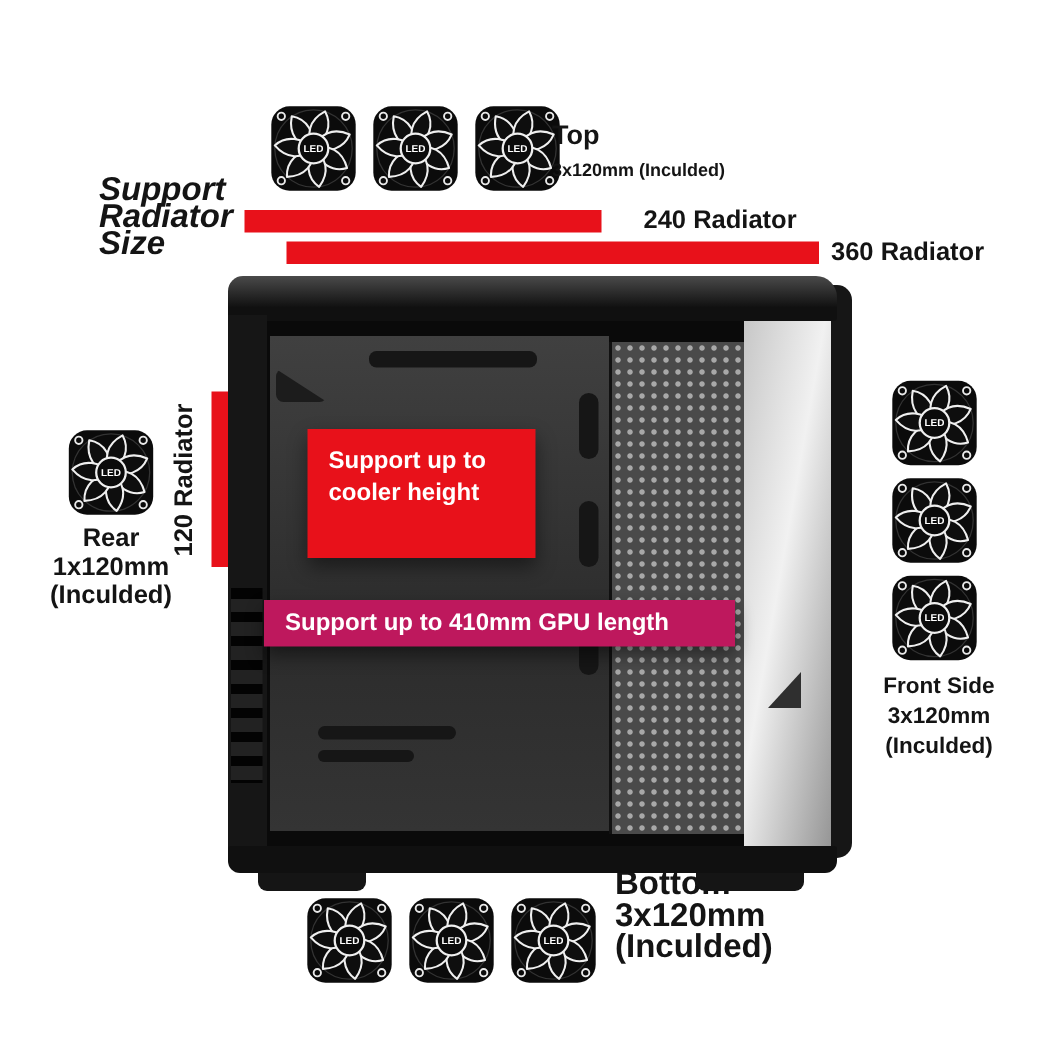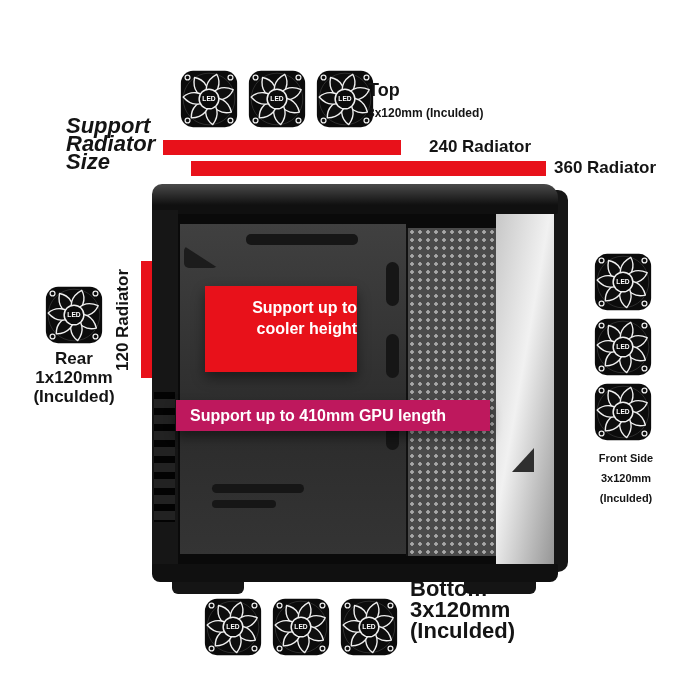--- a/index.html
+++ b/index.html
@@ -97,21 +97,21 @@
 
   <svg class="fan-svg" style="left:594px;top:253px">
       <use href="#fan"></use>
     </svg>
   <svg class="fan-svg" style="left:594px;top:318px">
       <use href="#fan"></use>
     </svg>
   <svg class="fan-svg" style="left:594px;top:383px">
       <use href="#fan"></use>
     </svg>
-  <div class="abs blk center" style="left:560px;top:448px;width:132px;font-size:11px;line-height:20px;">
+  <div class="abs blk center" style="left:560px;top:448px;width:132px;font-size:15px;line-height:20px;">
     <div>Front Side</div>
     <div>3x120mm</div>
     <div>(Inculded)</div>
   </div>
 
   <svg class="fan-svg" style="left:204px;top:598px">
       <use href="#fan"></use>
     </svg>
   <svg class="fan-svg" style="left:272px;top:598px">
       <use href="#fan"></use>
@@ -144,21 +144,21 @@
     <div class="abs" style="left:406px;top:6px;width:14px;height:382px;background:#161616;border-radius:0 10px 10px 0;"></div>
 
     <div class="abs" style="left:4px;top:0;width:406px;height:30px;background:linear-gradient(180deg,#4a4a4a,#101010 70%);border-radius:10px 14px 2px 2px;"></div>
     <div class="abs" style="left:4px;top:26px;width:26px;height:358px;background:#161616;"></div>
     <div class="abs" style="left:6px;top:208px;width:21px;height:130px;background:repeating-linear-gradient(180deg,#030303 0 7px,#222222 7px 16px);"></div>
     <div class="abs" style="left:4px;top:380px;width:406px;height:18px;background:#101010;border-radius:2px 2px 8px 8px;"></div>
     <div class="abs" style="left:24px;top:398px;width:72px;height:12px;background:#151515;border-radius:0 0 6px 6px;"></div>
     <div class="abs" style="left:316px;top:398px;width:72px;height:12px;background:#151515;border-radius:0 0 6px 6px;"></div>
   </div>
 
-  <div class="abs overlay-box" style="left:205px;top:286px;width:152px;height:86px;padding:11px 0 0 14px;text-align:right;">
+  <div class="abs overlay-box" style="left:205px;top:286px;width:152px;height:86px;padding:11px 0 0 14px;">
     <div>Support up to</div>
     <div>cooler height</div>
   </div>
   <div class="abs overlay-bar" style="left:176px;top:400px;width:314px;height:31px;">
     <span>Support up to 410mm GPU length</span>
   </div>
 
 </div>
 
 </body></html>

